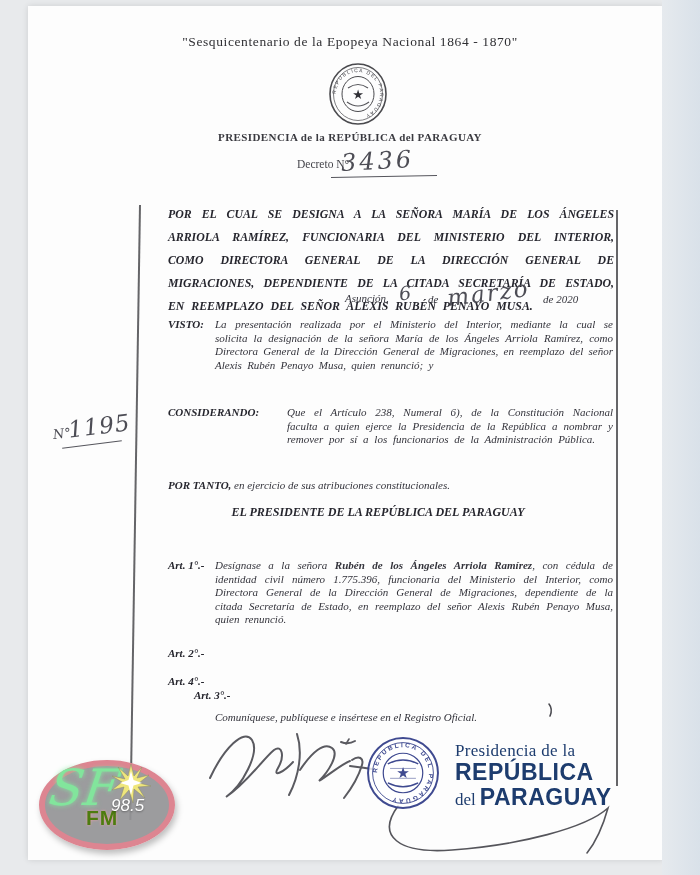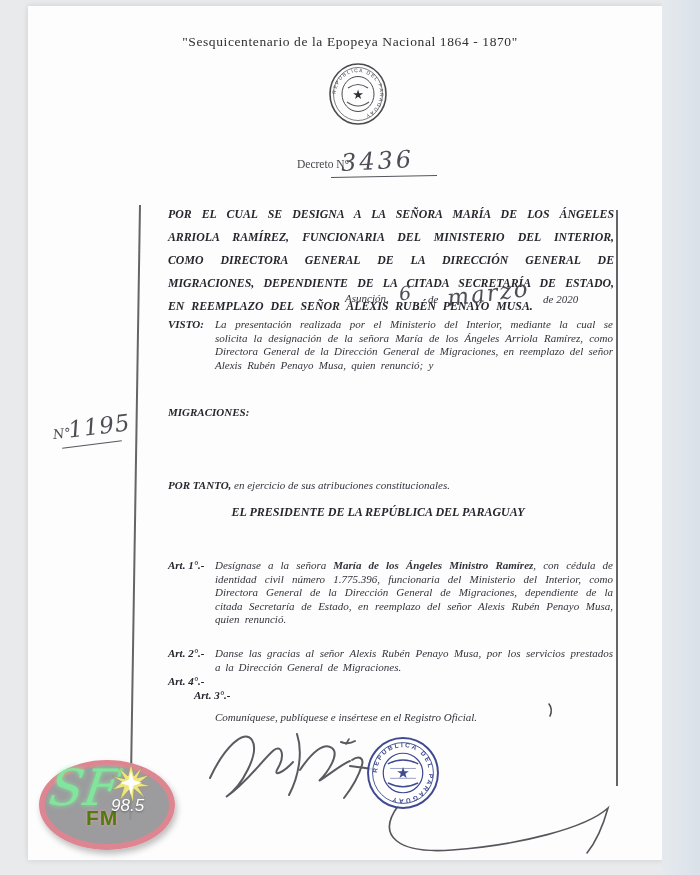--- a/index.html
+++ b/index.html
@@ -49,58 +49,59 @@
       <text font-size="5" letter-spacing="1.3" fill="#44444a" font-family="Liberation Sans,sans-serif">
         <textPath href="#topRing">REPUBLICA DEL PARAGUAY</textPath>
       </text>
       <ellipse cx="33" cy="34" rx="16" ry="17.5" fill="none" stroke="#4a4a4e" stroke-width="1"></ellipse>
       <path d="M 22,42 Q 33,50 44,42" fill="none" stroke="#55555a" stroke-width="1.2"></path>
       <path d="M 23,28 Q 33,21 43,28" fill="none" stroke="#55555a" stroke-width="1.2"></path>
       <text x="33" y="39" text-anchor="middle" font-size="13" fill="#303036">★</text>
     </svg>
   </div>
 
+  <div class="abs presid-line" style="left:0;top:131px;width:700px;text-align:center;">PRESIDENCIA de la REPÚBLICA del PARAGUAY</div>
 
   <div class="abs decreto-label" style="left:297px;top:158px;">Decreto N°</div>
   <div class="abs hand" style="left:341px;top:147px;font-size:24px;letter-spacing:3px;transform:rotate(-3deg);">3436</div>
   <div class="abs underline" style="left:331px;top:176px;width:106px;transform:rotate(-1deg);"></div>
 
   <div class="abs rule" style="left:139px;top:205px;width:1.5px;height:615px;transform-origin:top;transform:rotate(0.9deg);"></div>
   <div class="abs rule" style="left:616px;top:210px;width:1.5px;height:576px;"></div>
 
   <div class="abs subject" style="left:168px;top:203px;width:446px;">POR EL CUAL SE DESIGNA A LA SEÑORA MARÍA DE LOS ÁNGELES ARRIOLA RAMÍREZ, FUNCIONARIA DEL MINISTERIO DEL INTERIOR, COMO DIRECTORA GENERAL DE LA DIRECCIÓN GENERAL DE MIGRACIONES, DEPENDIENTE DE LA CITADA SECRETARÍA DE ESTADO, EN REEMPLAZO DEL SEÑOR ALEXIS RUBÉN PENAYO MUSA.</div>
 
   <div class="abs body-it" style="left:345px;top:292px;white-space:nowrap;">Asunción,</div>
   <div class="abs hand" style="left:399px;top:282px;font-size:19px;transform:rotate(-6deg);">6</div>
   <div class="abs body-it" style="left:428px;top:293px;">de</div>
   <div class="abs hand" style="left:447px;top:280px;font-size:23px;letter-spacing:2px;transform:rotate(-7deg);">marzo</div>
   <div class="abs body-it" style="left:543px;top:293px;white-space:nowrap;">de 2020</div>
 
   <div class="abs label-bi" style="left:168px;top:318px;">VISTO:</div>
   <div class="abs body-it" style="left:215px;top:318px;width:398px;word-spacing:2.5px;">La presentación realizada por el Ministerio del Interior, mediante la cual se solicita la designación de la señora María de los Ángeles Arriola Ramírez, como Directora General de la Dirección General de Migraciones, en reemplazo del señor Alexis Rubén Penayo Musa, quien renunció; y</div>
 
-  <div class="abs label-bi" style="left:168px;top:406px;">MIGRACIONES:</div>
+  <div class="abs label-bi" style="left:168px;top:406px;">CONSIDERANDO:</div>
+  <div class="abs body-it" style="left:287px;top:406px;width:326px;word-spacing:3px;">Que el Artículo 238, Numeral 6), de la Constitución Nacional faculta a quien ejerce la Presidencia de la República a nombrar y remover por sí a los funcionarios de la Administración Pública.</div>
 
   <div class="abs hand" style="left:53px;top:426px;font-size:13px;transform:rotate(-7deg);">N°</div>
   <div class="abs hand" style="left:68px;top:413px;font-size:23px;letter-spacing:1px;transform:rotate(-7deg);">1195</div>
   <div class="abs underline" style="left:62px;top:444px;width:60px;transform:rotate(-7deg);"></div>
 
   <div class="abs center-bi" style="left:140px;top:505px;width:476px;text-align:center;">EL PRESIDENTE DE LA REPÚBLICA DEL PARAGUAY</div>
 
   <div class="abs body-it" style="left:168px;top:479px;width:446px;text-align:left;">
     <span class="label-bi">POR TANTO,</span><span> en ejercicio de sus atribuciones constitucionales.</span>
   </div>
 
   <div class="abs label-bi" style="left:168px;top:559px;">Art. 1°.-</div>
   <div class="abs body-it" style="left:215px;top:559px;width:398px;word-spacing:2.5px;">
-    <span>Desígnase a la señora </span><span style="font-weight:bold;">María de los Ángeles Ministro Ramírez</span><span>, con cédula de identidad civil número 1.775.396, funcionaria del Ministerio del Interior, como Directora General de la Dirección General de Migraciones, dependiente de la citada Secretaría de Estado, en reemplazo del señor Alexis Rubén Penayo Musa, quien renunció.</span>
+    <span>Desígnase a la señora </span><span style="font-weight:bold;">Rubén de los Ángeles Arriola Ramírez</span><span>, con cédula de identidad civil número 1.775.396, funcionaria del Ministerio del Interior, como Directora General de la Dirección General de Migraciones, dependiente de la citada Secretaría de Estado, en reemplazo del señor Alexis Rubén Penayo Musa, quien renunció.</span>
   </div>
 
   <div class="abs label-bi" style="left:168px;top:647px;">Art. 2°.-</div>
-  <div class="abs body-it" style="left:215px;top:647px;width:398px;word-spacing:2px;">Danse las gracias al señor Alexis Rubén Penayo Musa, por los servicios prestados a la Dirección General de Migraciones.</div>
 
   <div class="abs label-bi" style="left:168px;top:689px;margin-left:26px;">Art. 3°.-</div>
 
   <div class="abs label-bi" style="left:168px;top:675px;">Art. 4°.-</div>
   <div class="abs body-it" style="left:215px;top:711px;width:398px;">Comuníquese, publíquese e insértese en el Registro Oficial.</div>
 
   <div class="abs" style="left:0;top:0;width:700px;height:875px;pointer-events:none;">
     <svg width="700" height="875" viewBox="0 0 700 875">
       <g fill="none" stroke="#5a5a60" stroke-width="2" stroke-linecap="round">
         <path d="M 210 778 C 224 748, 244 728, 252 740 C 260 753, 242 786, 226 797 C 248 782, 262 760, 274 750 C 282 744, 285 756, 278 768 C 272 778, 284 772, 293 762"></path>
@@ -127,20 +128,28 @@
         <textPath href="#stampRing">REPUBLICA DEL PARAGUAY</textPath>
       </text>
       <circle cx="50" cy="50" r="26" fill="none" stroke="#35418b" stroke-width="1.6"></circle>
       <path d="M 30 38 Q 50 28 70 38" fill="none" stroke="#35418b" stroke-width="2"></path>
       <path d="M 30 63 Q 50 73 70 63" fill="none" stroke="#35418b" stroke-width="2"></path>
       <path d="M 33 44 h 34 M 33 57 h 34" stroke="#35418b" stroke-width="1" opacity=".7"></path>
       <text x="50" y="57" text-anchor="middle" font-size="20" fill="#35418b">★</text>
     </svg>
   </div>
 
+  <div class="abs logo-block" style="left:455px;top:742px;">
+    <div class="logo-l1">Presidencia de la</div>
+    <div class="logo-l2">REPÚBLICA</div>
+    <div class="logo-l3">
+      <span class="logo-del">del</span>
+      <span class="logo-paraguay">PARAGUAY</span>
+    </div>
+  </div>
 
   <div class="sf-oval"></div>
   <div class="sf-sf">SF</div>
   <div class="sf-fm">FM</div>
   <div class="sf-freq">98.5</div>
   <div class="abs" style="left:110px;top:762px;">
     <svg width="42" height="42" viewBox="0 0 42 42">
       <g>
         <polygon fill="#efe67c" stroke="#8a8a6a" stroke-width=".5" points="21,2 24,14 32,5 27,16 39,13 29,21 41,24 28,25 35,36 24,27 23,41 19,28 10,38 14,25 2,28 12,20 2,14 15,17 8,5 18,14"></polygon>
         <polygon fill="#ffffff" points="21,9 23.5,18 32,21 23.5,23.5 21,33 18.5,23.5 10,21 18.5,18"></polygon>

